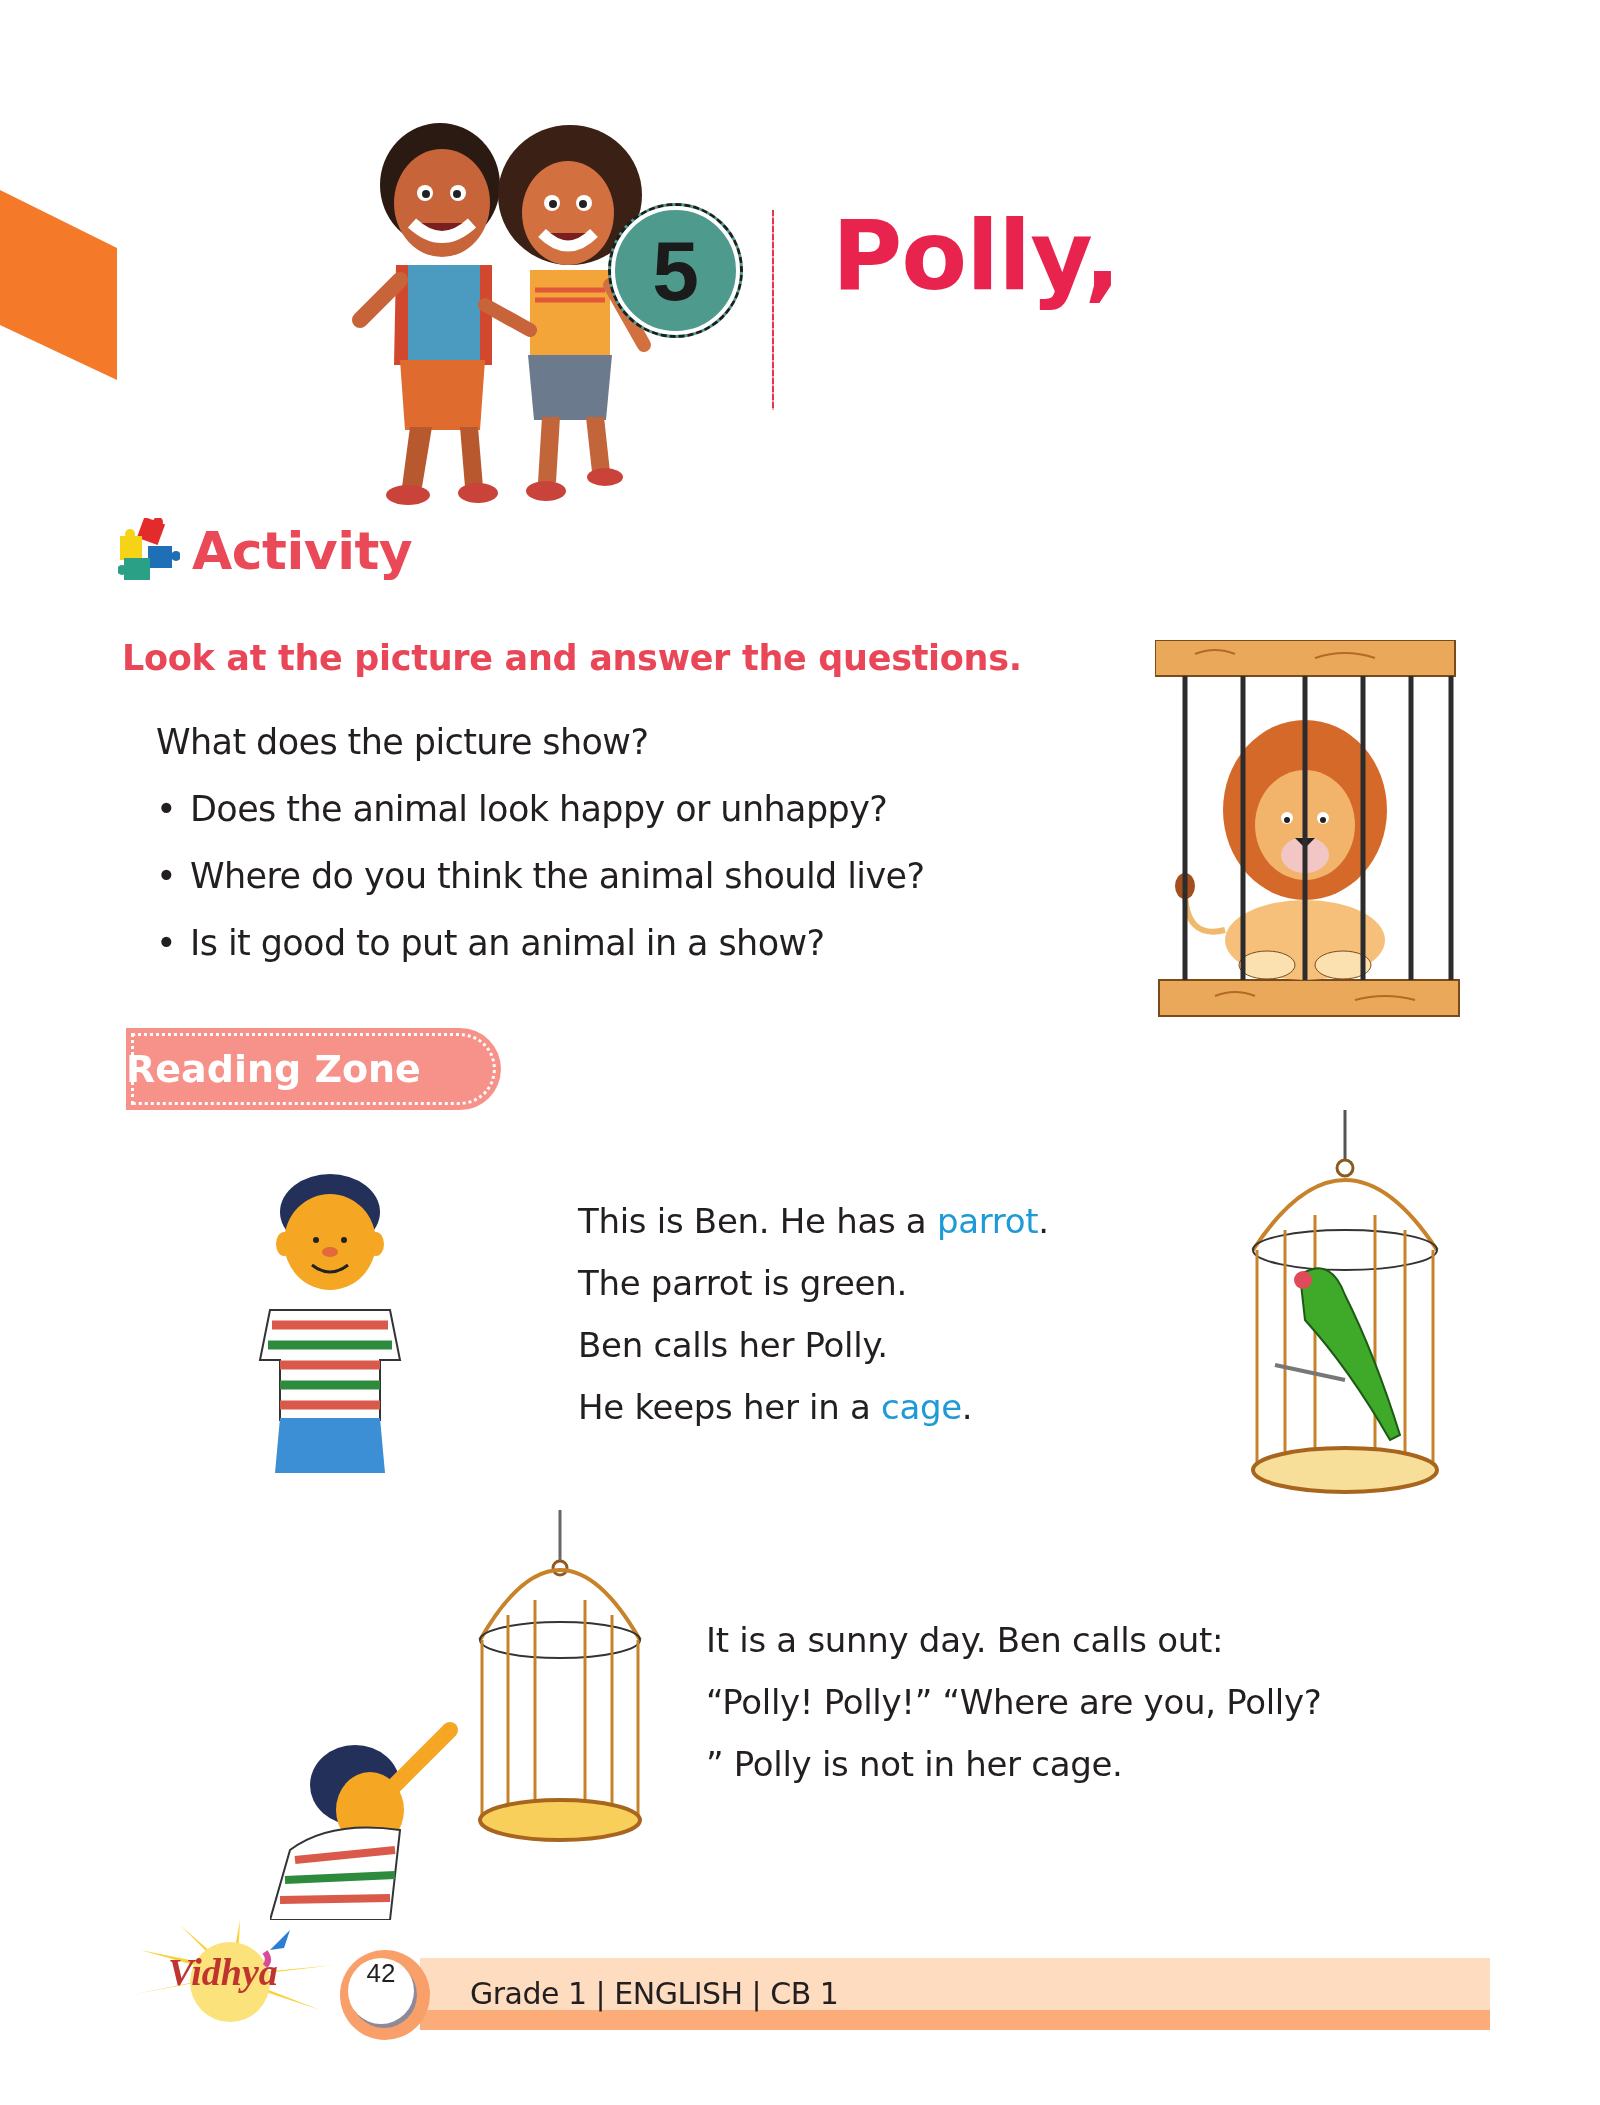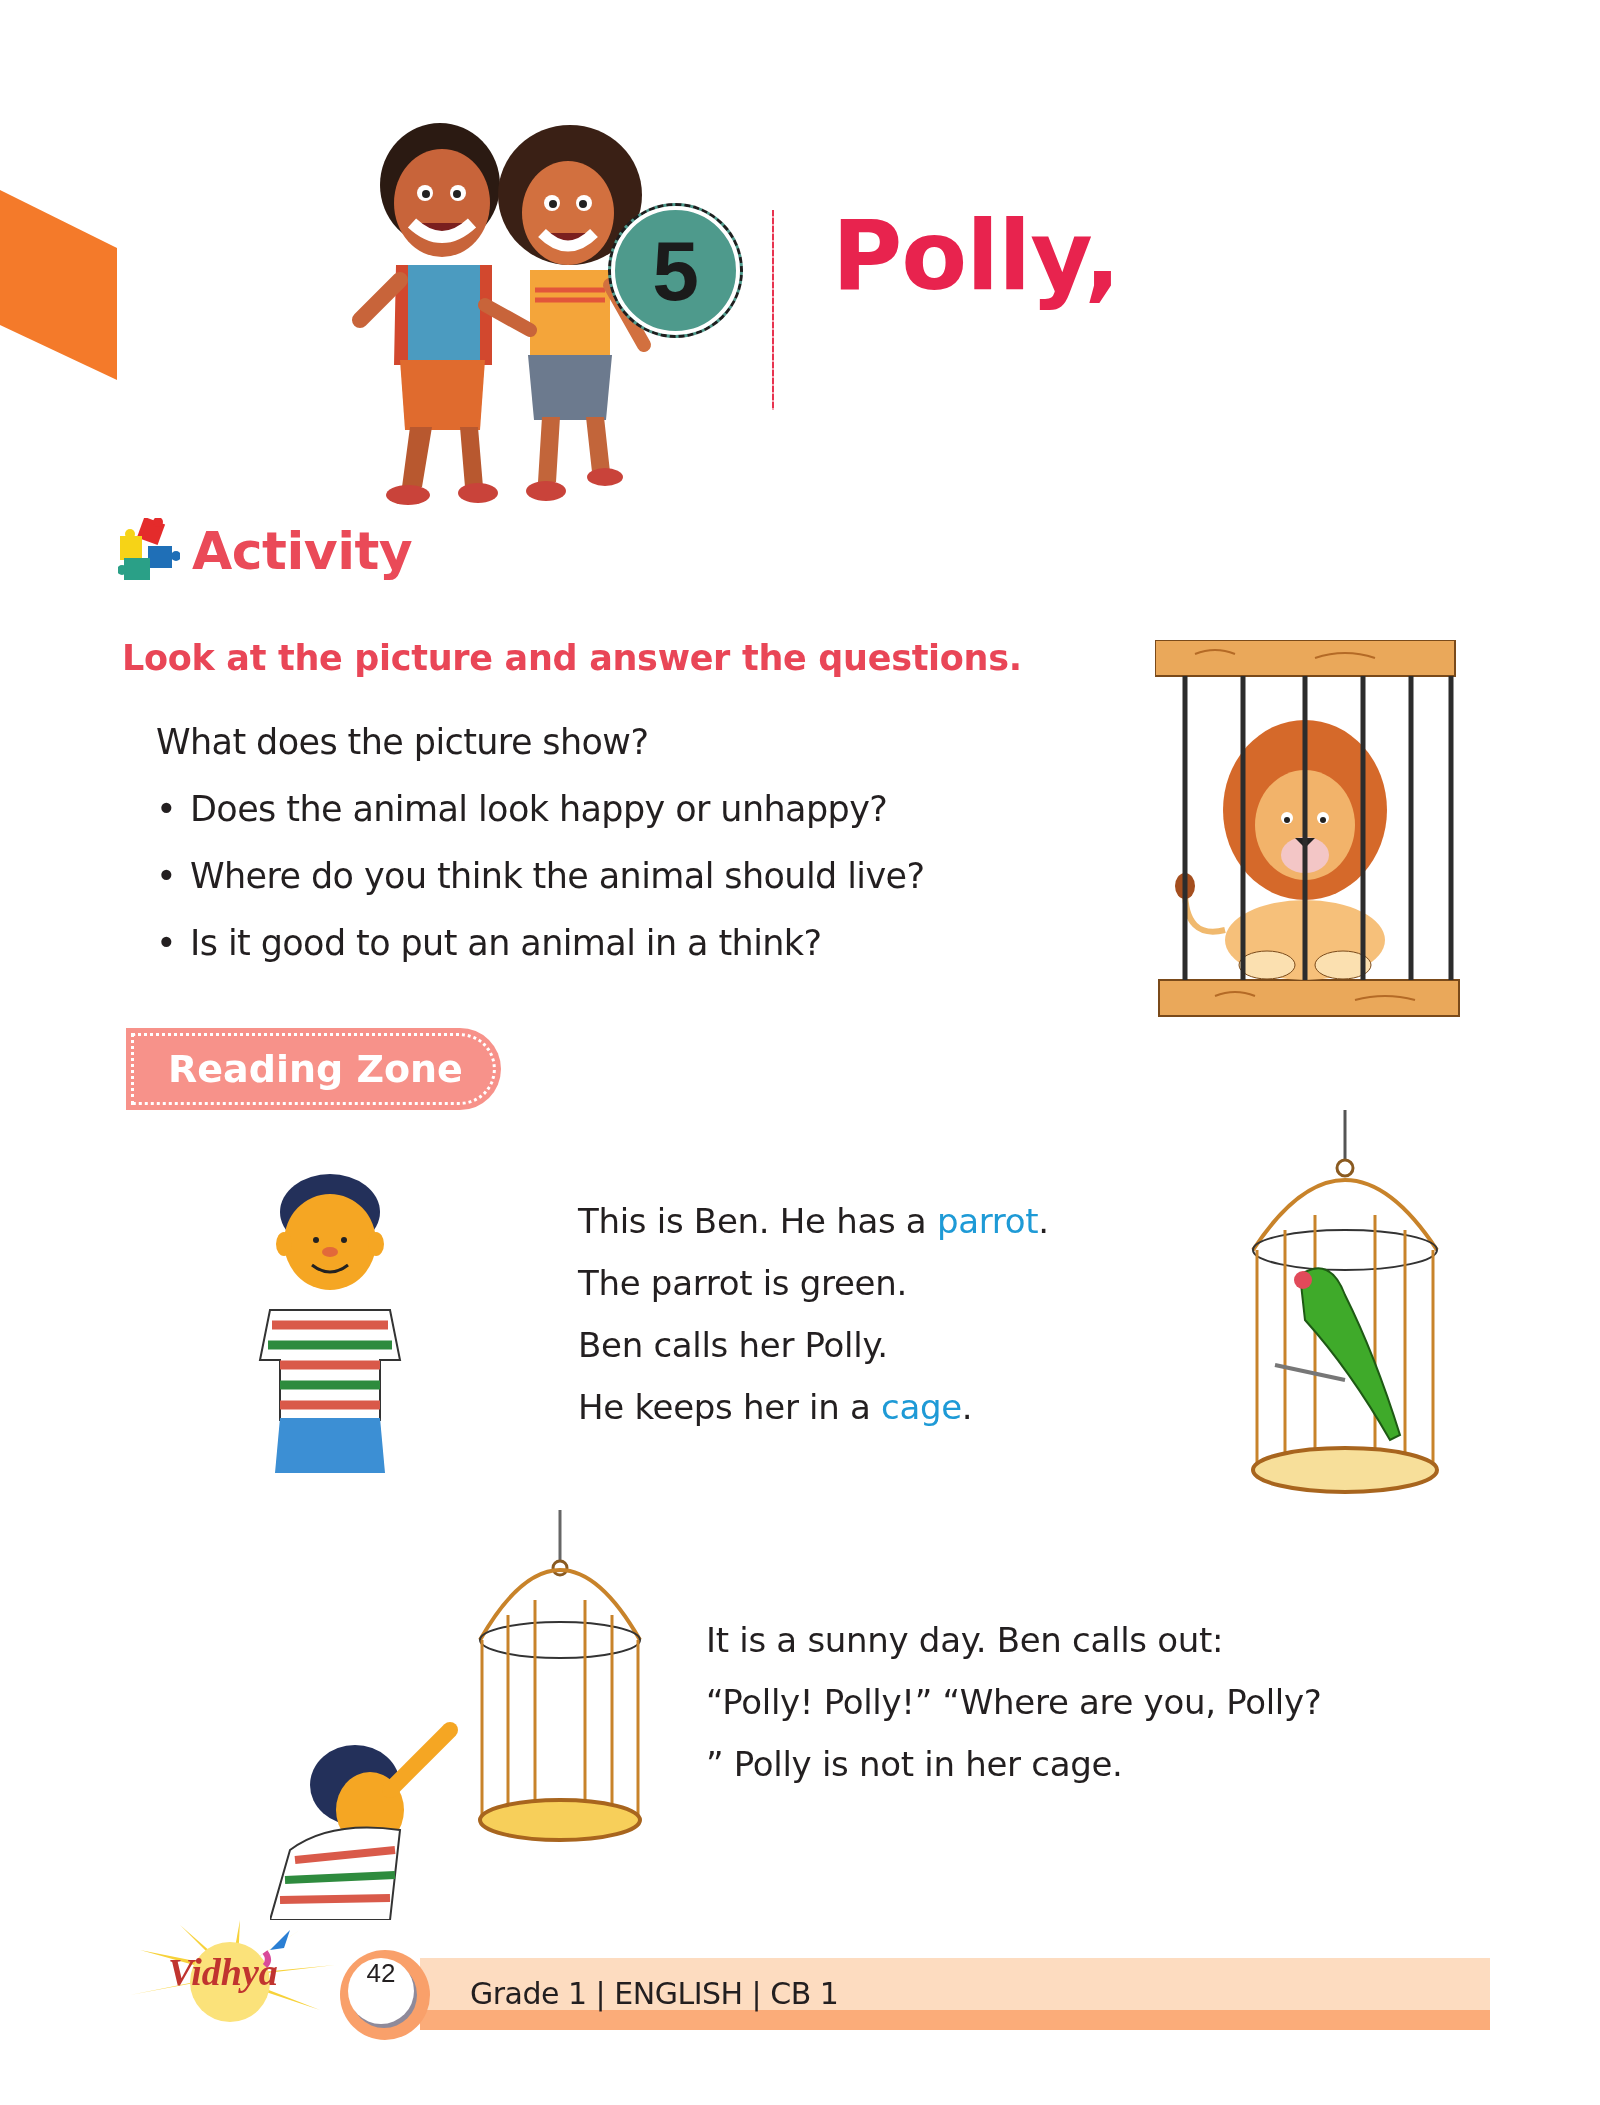--- a/index.html
+++ b/index.html
@@ -26,21 +26,21 @@
   .instruction { position: absolute; left: 122px; top: 638px; font-family: "DejaVu Sans", sans-serif; font-weight: 700;
     font-size: 35px; color: #e94657; letter-spacing: -0.3px; }
 
   .questions { position: absolute; left: 156px; top: 718px; font-family: "DejaVu Sans", sans-serif; font-size: 35px; color: #231f20; }
   .questions .q { height: 67px; line-height: 48px; letter-spacing: -0.6px; }
   .questions .bullet { display: inline-block; width: 34px; }
 
   .lion-img { position: absolute; left: 1155px; top: 640px; width: 310px; height: 380px; }
 
   .reading-zone { position: absolute; left: 126px; top: 1028px; width: 375px; height: 82px; background: #f7928a;
-    border-radius: 0 42px 42px 0; display: flex; align-items: center; padding-left: 42px; }
+    border-radius: 0 42px 42px 0; display: flex; align-items: center; }
   .reading-zone::before { content: ""; position: absolute; inset: 5px; border: 3px dotted #fff; border-radius: 0 37px 37px 0; }
   .reading-zone-label { position: relative; font-family: "DejaVu Sans", sans-serif; font-weight: 700; font-size: 38px; color: #fff; }
 
   .ben-img { position: absolute; left: 250px; top: 1160px; width: 160px; height: 315px; }
   .parrot-cage-img { position: absolute; left: 1235px; top: 1110px; width: 235px; height: 400px; }
   .empty-cage-img { position: absolute; left: 270px; top: 1490px; width: 390px; height: 430px; }
 
   .story { position: absolute; font-family: "DejaVu Sans", sans-serif; font-size: 34px; color: #231f20; letter-spacing: -0.3px; }
   .story .line { height: 62px; line-height: 50px; white-space: nowrap; }
   .story-1 { left: 578px; top: 1196px; }
@@ -127,21 +127,21 @@
 
 <div class="questions">
   <div class="q">What does the picture show?</div>
   <div class="q">
     <span class="bullet">•</span><span>Does the animal look happy or unhappy?</span>
   </div>
   <div class="q">
     <span class="bullet">•</span><span>Where do you think the animal should live?</span>
   </div>
   <div class="q">
-    <span class="bullet">•</span><span>Is it good to put an animal in a think?</span>
+    <span class="bullet">•</span><span>Is it good to put an animal in a show?</span>
   </div>
 </div>
 
 <svg class="lion-img" viewBox="0 0 310 380">
   <rect x="0" y="0" width="300" height="36" fill="#eaa85a" stroke="#7a4a1a" stroke-width="2"></rect>
   <rect x="4" y="340" width="300" height="36" fill="#eaa85a" stroke="#7a4a1a" stroke-width="2"></rect>
   <path d="M40 14 q20 -8 40 0 M160 18 q30 -10 60 0 M60 356 q20 -8 40 0 M200 360 q30 -8 60 0" stroke="#b46a26" fill="none" stroke-width="2"></path>
   <ellipse cx="150" cy="300" rx="80" ry="40" fill="#f6c07a"></ellipse>
   <ellipse cx="150" cy="170" rx="82" ry="90" fill="#d5692a"></ellipse>
   <ellipse cx="150" cy="185" rx="50" ry="55" fill="#f2b36a"></ellipse>

